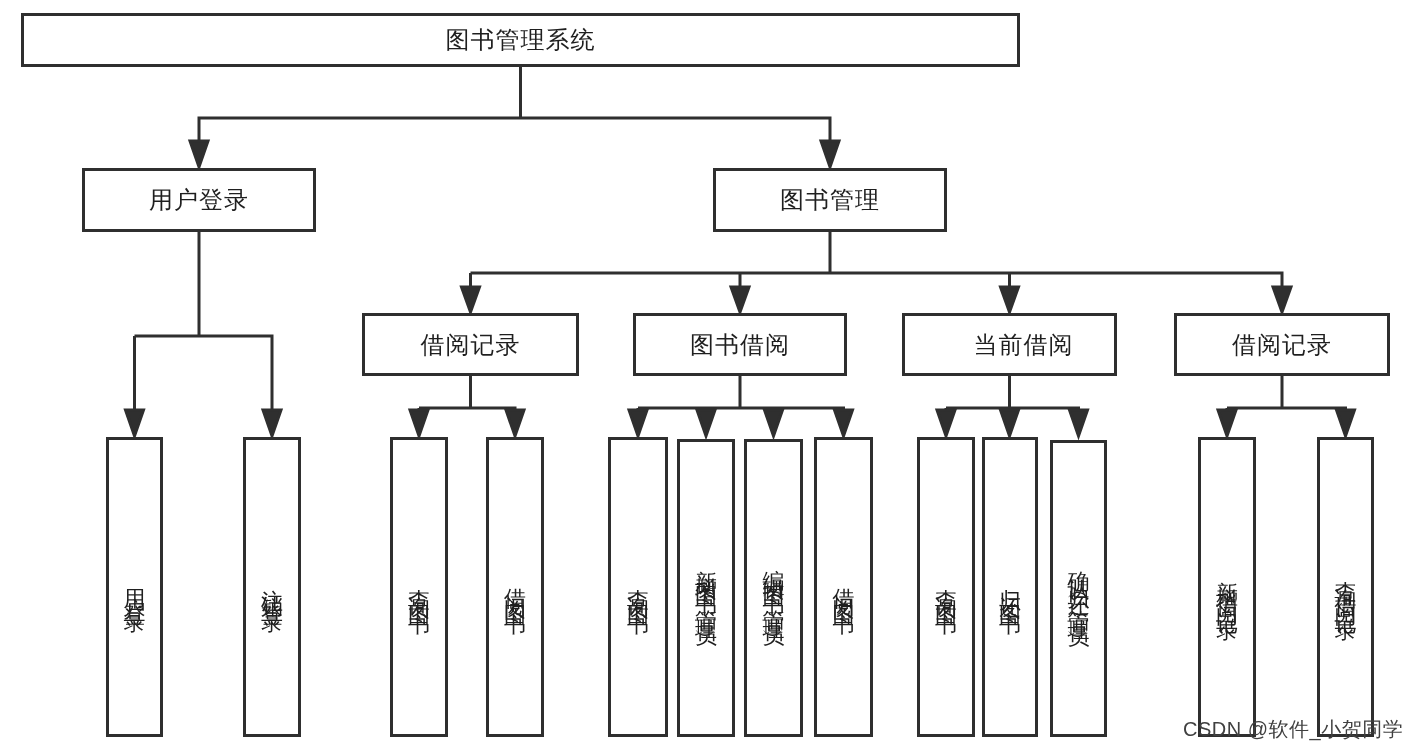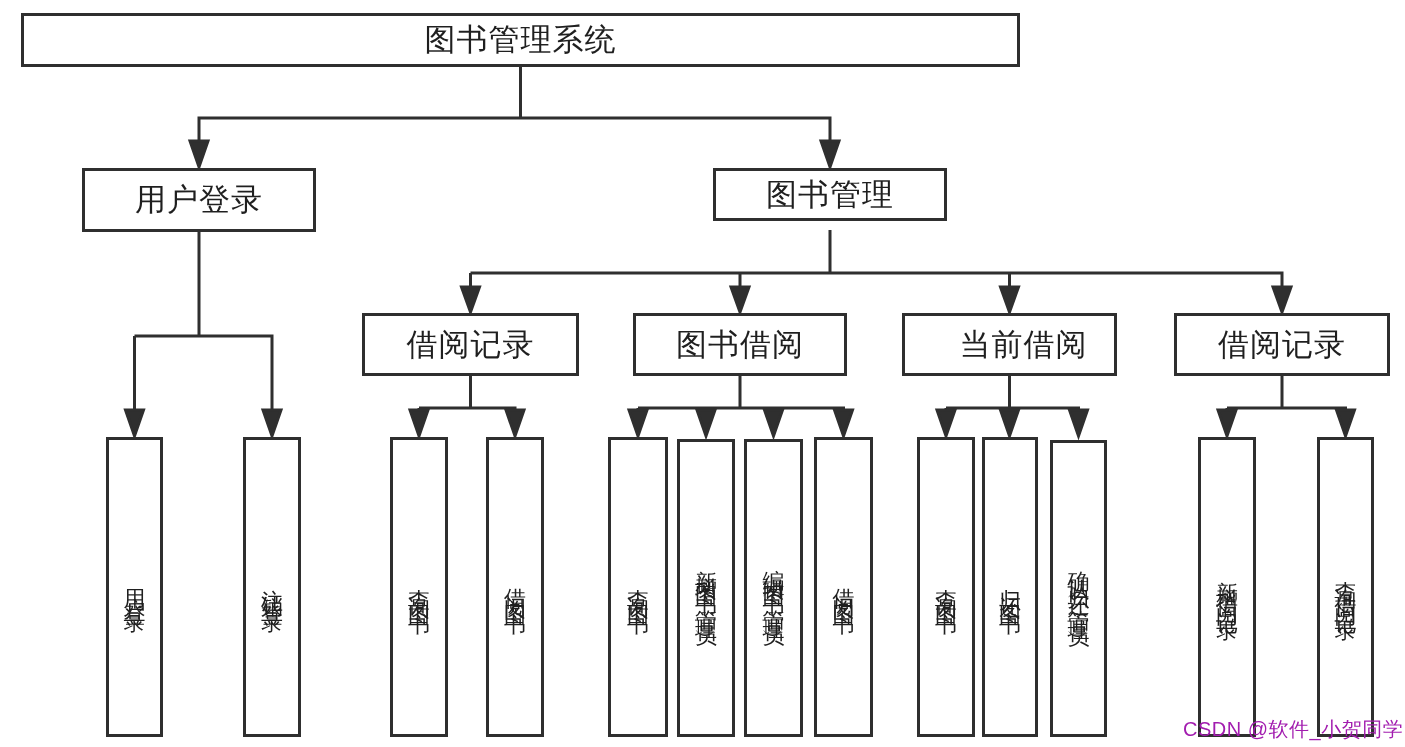--- a/index.html
+++ b/index.html
@@ -28,38 +28,38 @@
     box-sizing: border-box;
     border: 3px solid #2f2f2f;
     background: #ffffff;
     display: flex;
     align-items: center;
     justify-content: center;
     z-index: 2;
     color: #1f1f1f;
   }
   .hbox {
-    font-size: 31px;
+    font-size: 24px;
     letter-spacing: 1px;
   }
   .vbox {
     font-size: 22px;
   }
   .vbox .vtext {
     writing-mode: vertical-rl;
     letter-spacing: 8px;
     line-height: 1;
     max-height: 288px;
   }
   .watermark {
     position: absolute;
     left: 1183px;
     top: 716px;
     font-size: 20px;
-    color: #a21caf;
+    color: #404040;
     white-space: nowrap;
     z-index: 5;
     letter-spacing: 0.5px;
   }
 </style>
 </head>
 <body>
 
 <div class="canvas">
 
@@ -106,21 +106,21 @@
     </g>
   </svg>
 
   <div class="node hbox" style="left:21px; top:13px; width:999px; height:54px;">
     <span>图书管理系统</span>
   </div>
 
   <div class="node hbox" style="left:82px; top:168px; width:234px; height:64px;">
     <span>用户登录</span>
   </div>
-  <div class="node hbox" style="left:713px; top:168px; width:234px; height:53px;">
+  <div class="node hbox" style="left:713px; top:168px; width:234px; height:64px;">
     <span>图书管理</span>
   </div>
 
   <div class="node hbox" style="left:362px; top:313px; width:217px; height:63px;">
     <span>借阅记录</span>
   </div>
   <div class="node hbox" style="left:633px; top:313px; width:214px; height:63px;text-align:center;">
     <span>图书借阅</span>
   </div>
   <div class="node hbox" style="left:902px; top:313px; width:215px; height:63px;padding-left:28px;">

